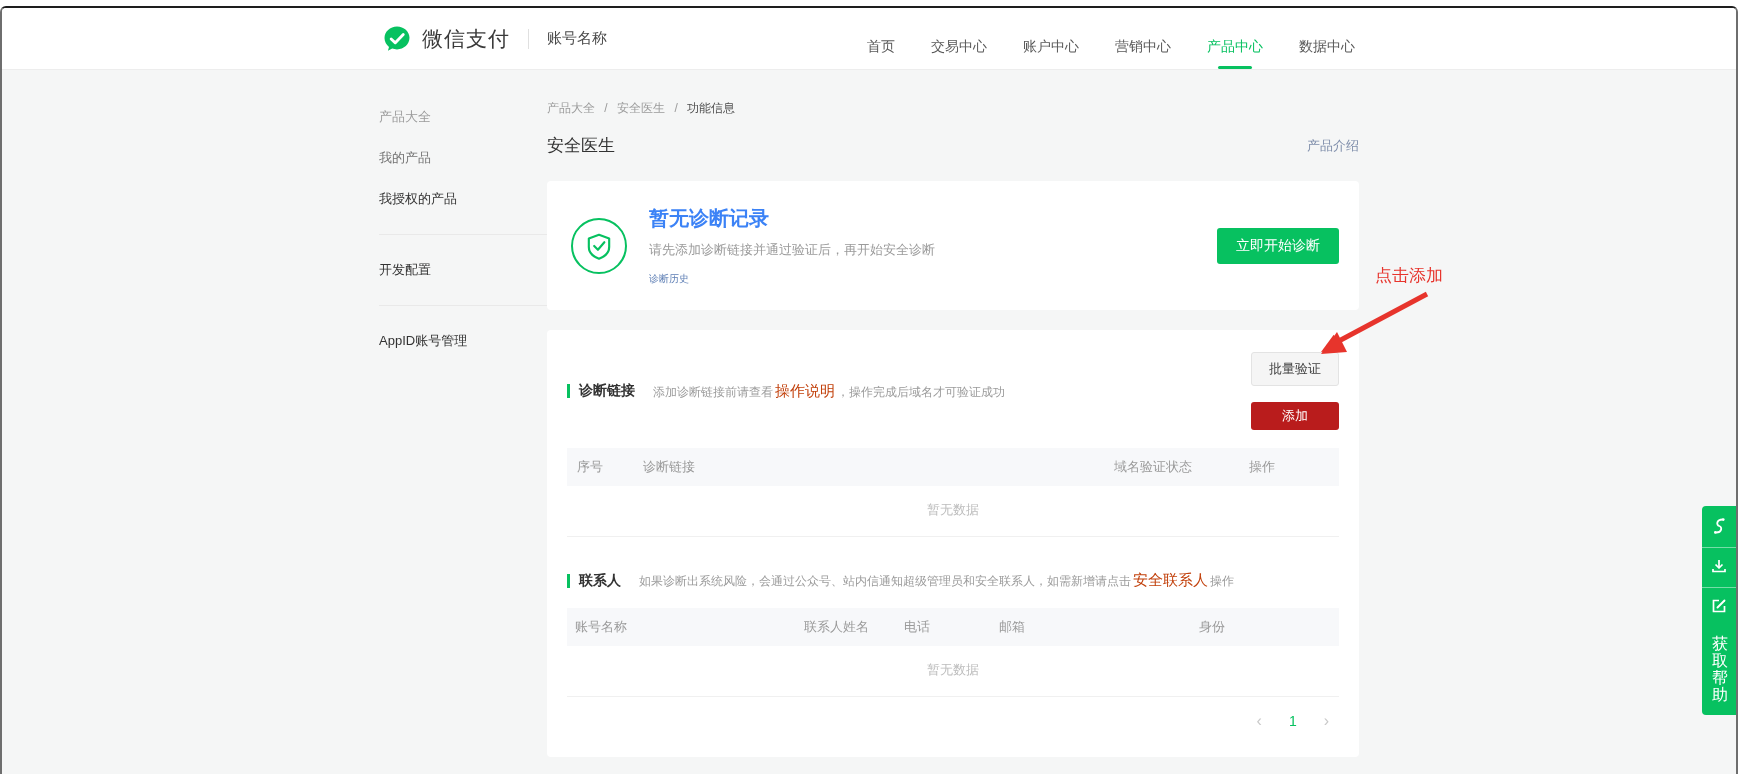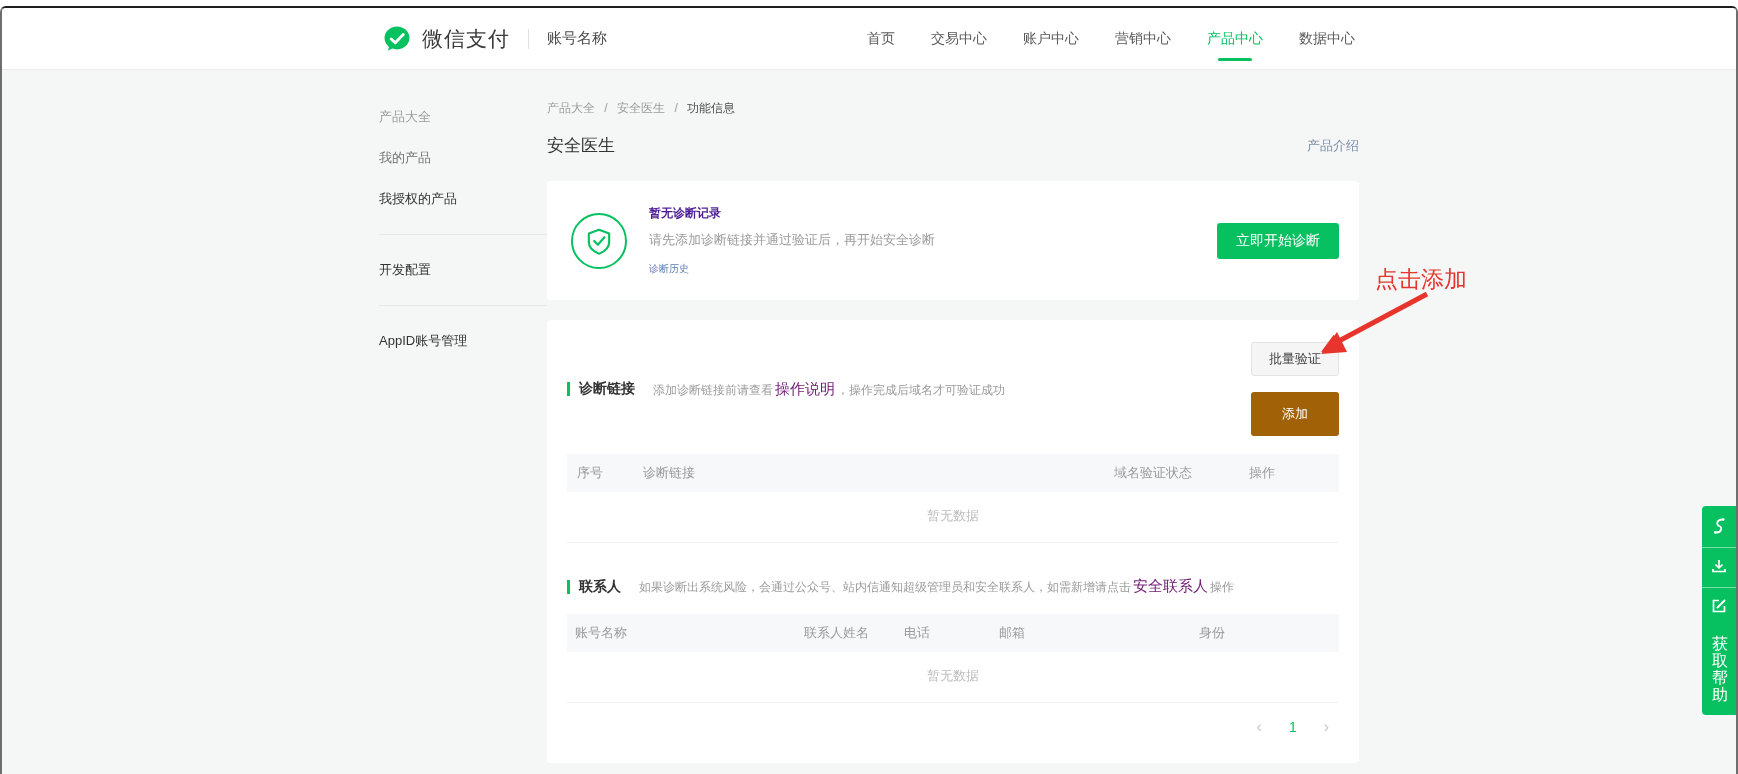--- a/index.html
+++ b/index.html
@@ -7,21 +7,21 @@
   .frame { width:1738px; height:774px; border:2px solid #6e6e6e; border-top-color:#1e1e1e;
            border-radius:6px; overflow:hidden; background:#f5f6f6; position:relative;margin-top:6px; }
 
   
   .topbar { height:62px; background:#fff; border-bottom:1px solid #ededed;
             display:flex; align-items:center; position:relative; }
   .brand { margin-left:380px; display:flex; align-items:center; }
   .brand-name { font-size:21px; color:#3a3a3a; margin-left:10px; letter-spacing:1px; }
   .v-div { width:1px; height:20px; background:#e0e0e0; margin:0 18px; }
   .portal { font-size:15px; color:#4a4a4a; }
-  .nav { position:absolute; right:381px; top:0; height:62px; display:flex; align-items:center; gap:36px; }
+  .nav { position:absolute; right:381px; top:8px; height:62px; display:flex; align-items:center; gap:36px; }
   .nav-item { font-size:14px; color:#595959; cursor:pointer; position:relative; height:62px;
               display:flex; align-items:center; }
   .nav-item.active { color:#07c160;text-align:right; }
   .nav-item.active::after { content:""; position:absolute; left:50%; transform:translateX(-50%);
               bottom:9px; width:34px; height:3px; background:#07c160; border-radius:2px; }
 
   
   .content { display:flex; padding-left:377px; }
   .sidebar { width:168px; padding-top:38px; font-size:13px; flex-shrink:0; }
   .side-item { margin-bottom:23px; color:#333; cursor:pointer; }
@@ -37,38 +37,38 @@
   .title-row { margin-top:17px; display:flex; align-items:center; }
   .page-title { font-size:17px; font-weight:400; color:#333; }
   .intro-link { margin-left:auto; font-size:13px; color:#7e8daa; cursor:pointer; }
 
   
   .card { background:#fff; border-radius:4px; }
   .card1 { margin-top:24px; padding:24px 20px 24px 24px; display:flex; align-items:center; }
   .big-badge { width:56px; height:56px; border:2px solid #07c160; border-radius:50%;
                display:flex; align-items:center; justify-content:center; flex-shrink:0; }
   .card1-text { margin-left:22px; }
-  .card1-title { font-size:12px; font-weight:700; color:#4c1d95; }
+  .card1-title { font-size:20px; font-weight:700; color:#3b82f6; }
   .card1-sub { font-size:13px; color:#9b9b9b; margin-top:9px; }
   .card1-link { font-size:10px; color:#5e7fb5; margin-top:13px; cursor:pointer; display:inline-block; }
   .btn-primary { margin-left:auto; background:#07c160; color:#fff; font-size:14px;
                  border:none; border-radius:3px; padding:9px 19px; cursor:pointer; }
 
   
   .card2 { margin-top:20px; padding:22px 20px 18px; }
   .sec-head { display:flex; align-items:center; }
   .green-bar { width:3px; height:14px; background:#07c160; margin-right:9px; flex-shrink:0; }
   .sec-title { font-size:14px; color:#333; font-weight:600; margin-right:18px; }
   .sec-desc { font-size:12px; color:#9b9b9b; }
-  .sec-desc .desc-link { font-size:15px; color:#701a75; cursor:pointer; margin:0 2px; }
+  .sec-desc .desc-link { font-size:15px; color:#c2410c; cursor:pointer; margin:0 2px; }
   .head-btns { margin-left:auto; display:flex; gap:16px;flex-direction:column; }
   .btn-ghost { background:#f5f5f5; border:1px solid #e3e3e3; color:#3f3f3f; font-size:13px;
                border-radius:3px; padding:7px 17px; cursor:pointer; }
-  .btn-green-sm { background:#a16207; border:none; color:#fff; font-size:13px;
-                  border-radius:3px; padding:13px 15px; cursor:pointer; }
+  .btn-green-sm { background:#b91c1c; border:none; color:#fff; font-size:13px;
+                  border-radius:3px; padding:5px 15px; cursor:pointer; }
 
   .table { margin-top:18px; }
   .t-head { display:flex; align-items:center; background:#f7f8fa; height:38px;
             font-size:13px; color:#9a9a9a; }
   .t1-c1 { width:76px; padding-left:10px; }
   .t1-c2 { flex:1; }
   .t1-c3 { width:135px; }
   .t1-c4 { width:90px; }
   .t2-c1 { width:237px; padding-left:8px; }
   .t2-c2 { width:100px; }
@@ -79,21 +79,21 @@
              border-bottom:1px solid #f0f0f0; }
   .sec2 { margin-top:34px; }
 
   .pagination { display:flex; justify-content:flex-end; align-items:center; gap:27px;
                 padding:16px 10px 10px; font-size:14px; color:#c9c9c9; }
   .pg-arrow { cursor:pointer; font-size:16px; line-height:1; }
   .pg-num { color:#07c160; cursor:default; }
 
   
   .annotation { position:absolute; left:1305px; top:256px; width:180px; height:112px; pointer-events:none; }
-  .annot-label { position:absolute; left:68px; top:0; font-size:23px; color:#e7342c; white-space:nowrap; }
+  .annot-label { position:absolute; left:68px; top:0; font-size:17px; color:#e7342c; white-space:nowrap; }
   .annot-arrow { position:absolute; left:0; top:26px; }
 
   
   .floatbar { position:absolute; right:0; top:498px; width:34px; background:#07c160;
               border-radius:4px 0 0 4px; color:#fff; text-align:center; padding:2px 0 12px; }
   .fb-cell { padding:9px 0 8px; cursor:pointer; }
   .fb-cell + .fb-cell { border-top:1px solid rgba(255,255,255,.45); }
   .fb-help { width:14px; margin:8px auto 0; font-size:16px; line-height:17px;
              word-break:break-all; cursor:pointer; }
 </style>

